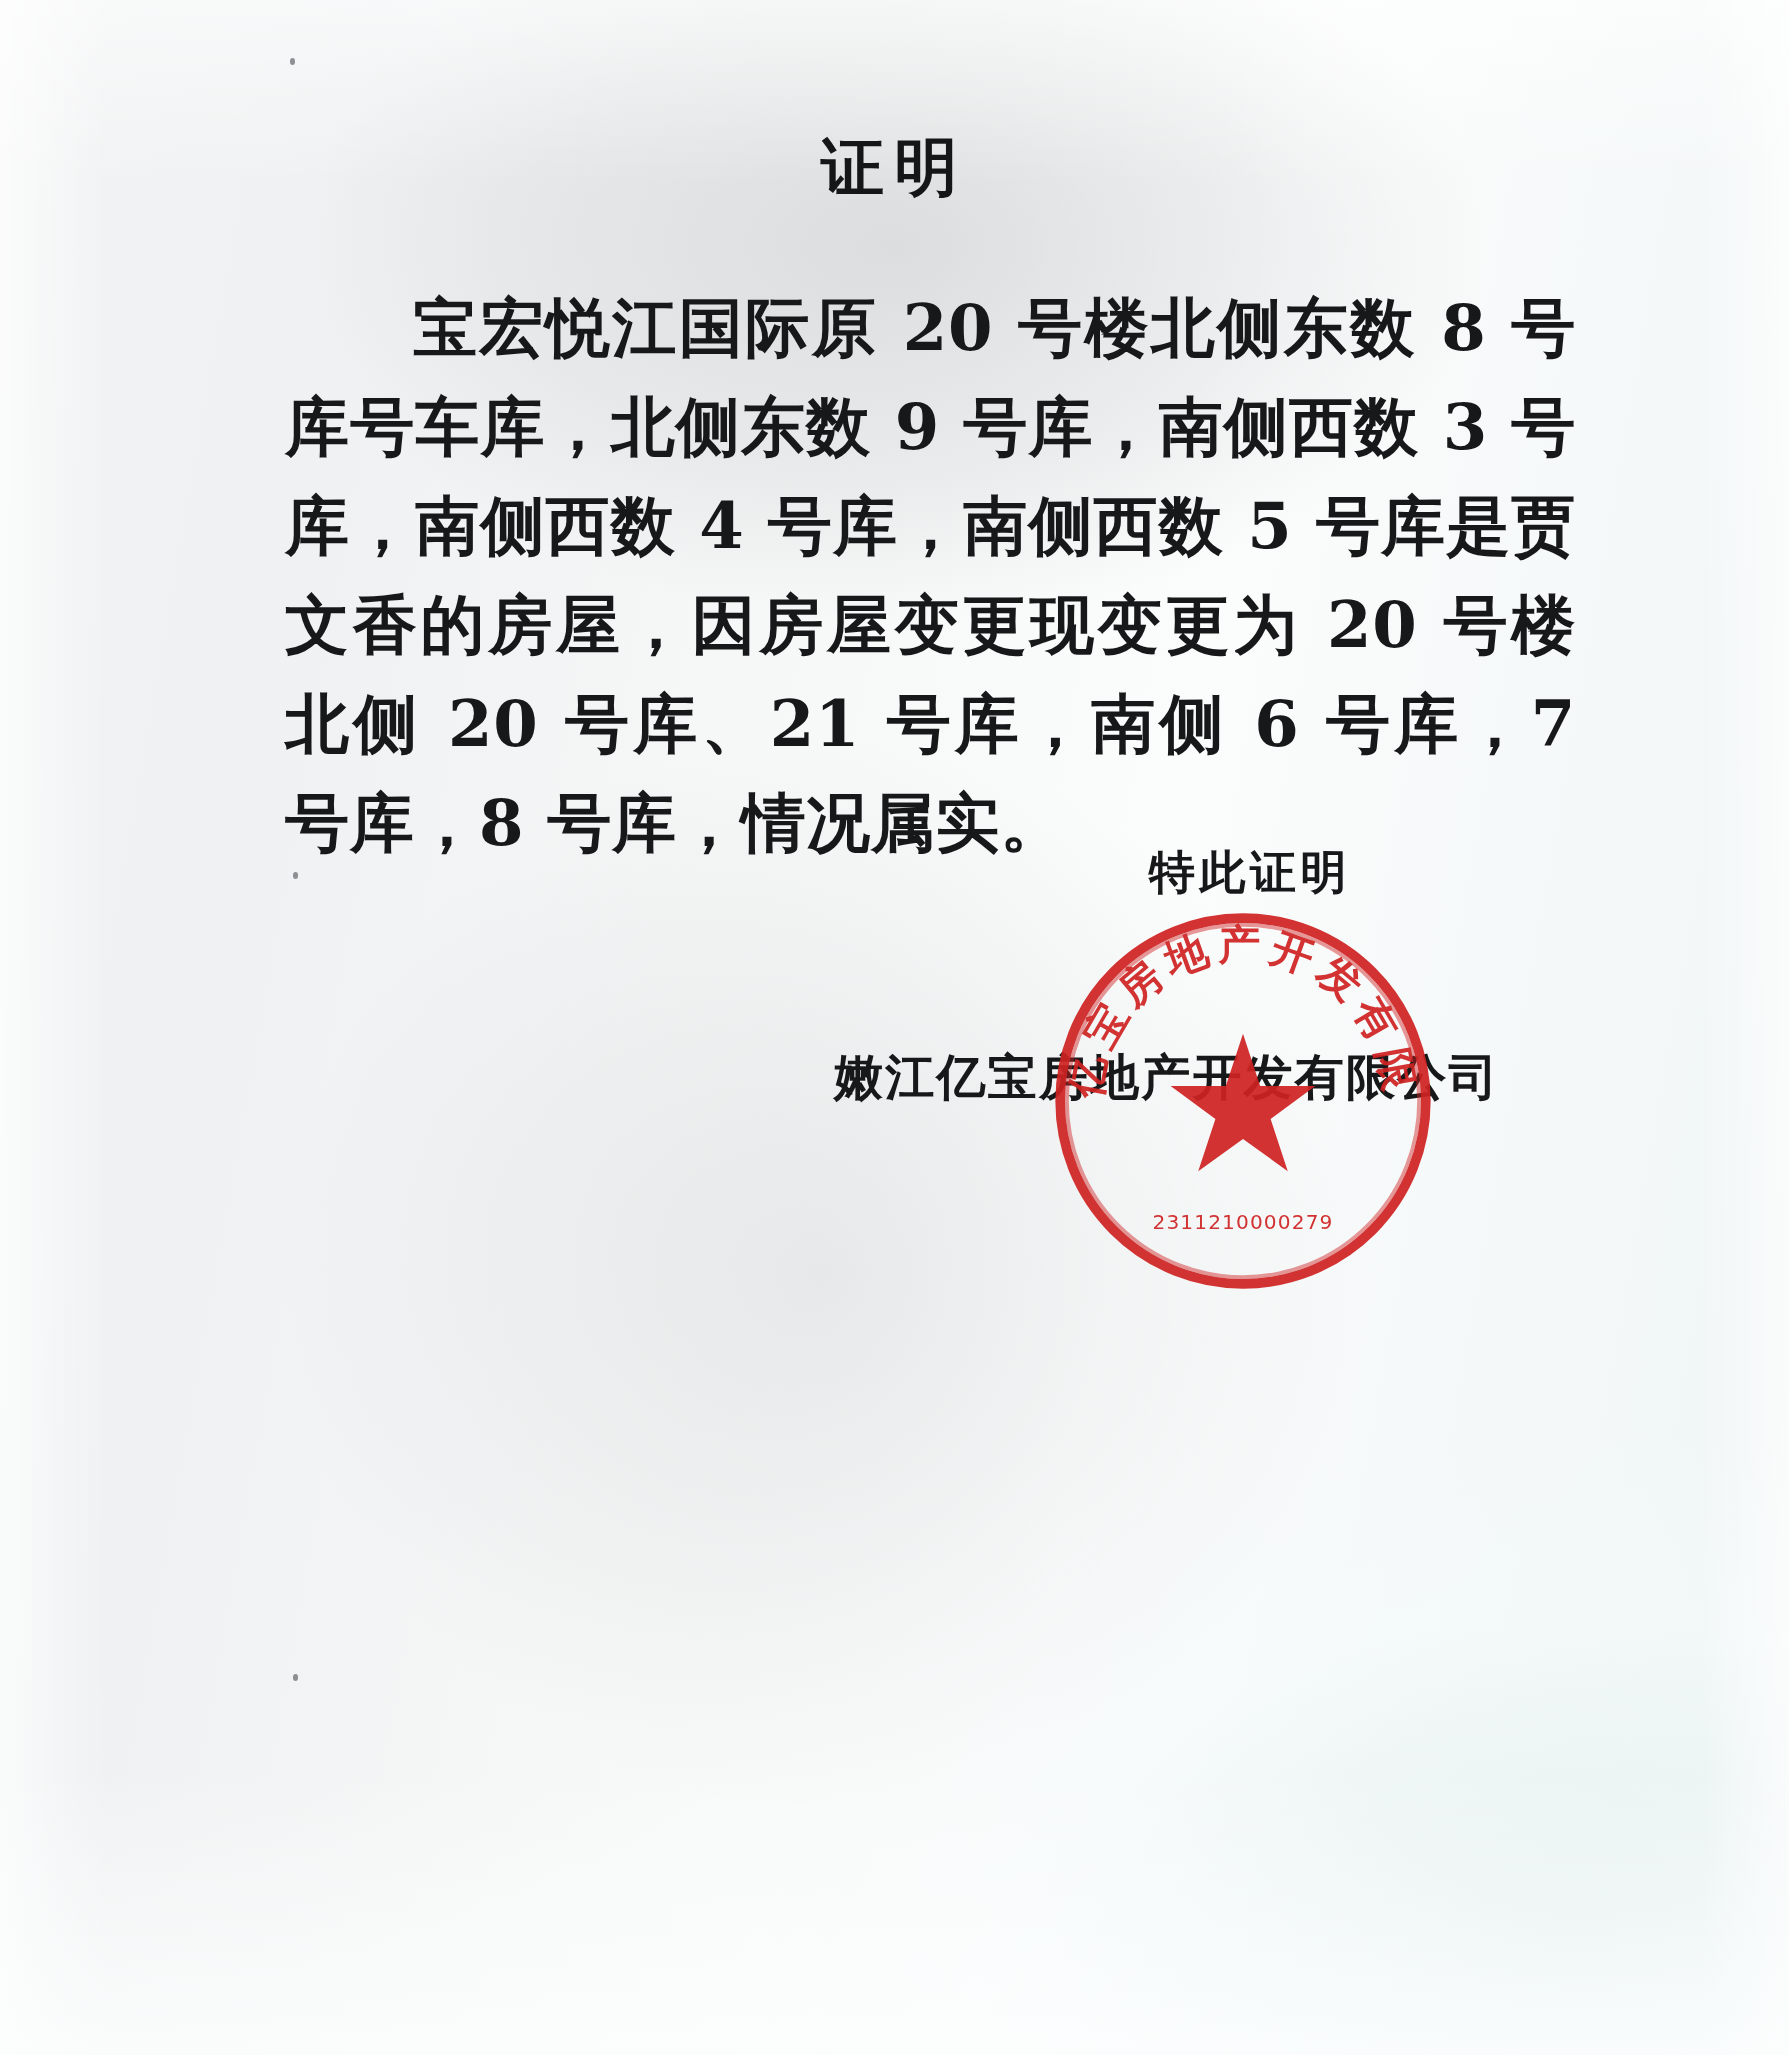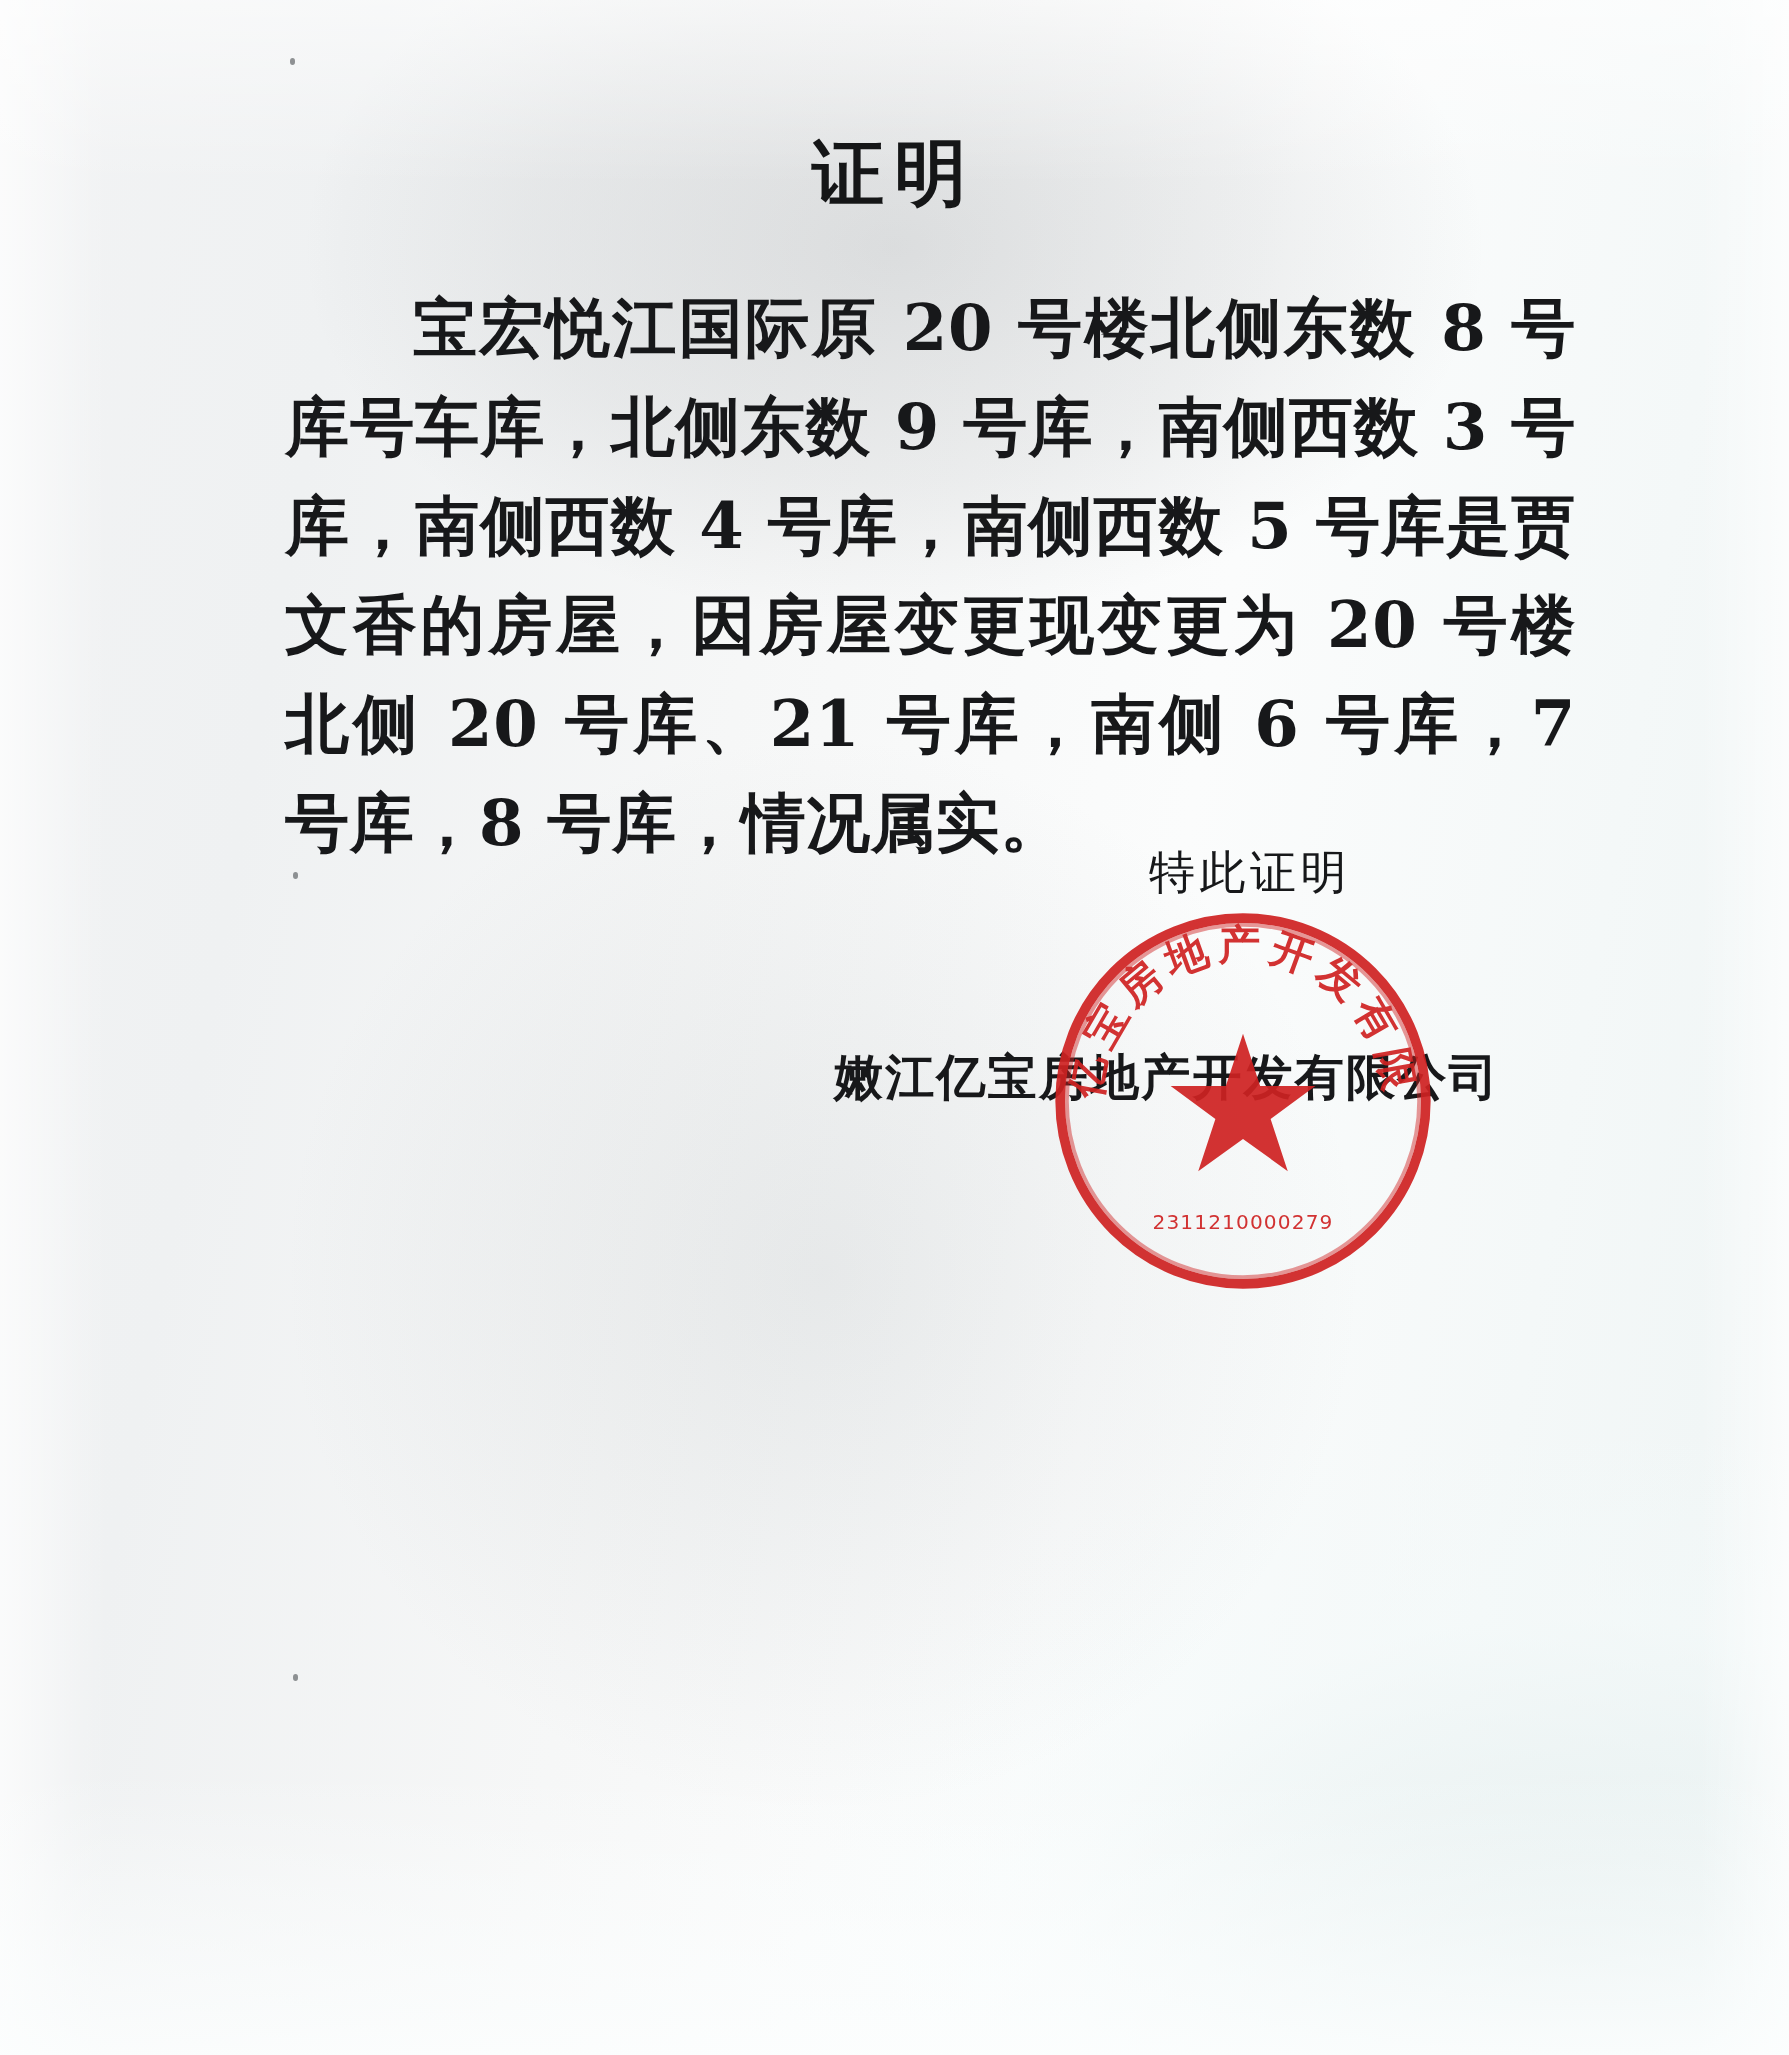--- a/index.html
+++ b/index.html
@@ -56,21 +56,21 @@
     width: 1789px;
     height: 2056px;
   }
 
   .doc-title {
     position: absolute;
     left: 0;
     right: 0;
     top: 133px;
     text-align: center;
-    font-size: 72px;
+    font-size: 63px;
     line-height: 1.1;
     font-weight: 700;
     letter-spacing: 10.4px;
     color: #151617;
     font-family: "DejaVu Serif", "Liberation Serif", serif;
   }
 
   .body-block {
     position: absolute;
     left: 285px;
@@ -87,21 +87,21 @@
   .body-block p {
     margin: 0;
     text-indent: 2em;
   }
 
   .closing {
     position: absolute;
     left: 1149px;
     top: 842px;
     font-size: 46px;
-    font-weight: 400;
+    font-weight: 700;
     letter-spacing: 4.5px;
     color: #17181a;
   }
 
   .signer {
     position: absolute;
     left: 834px;
     top: 1045px;
     font-size: 49px;
     font-weight: 700;

